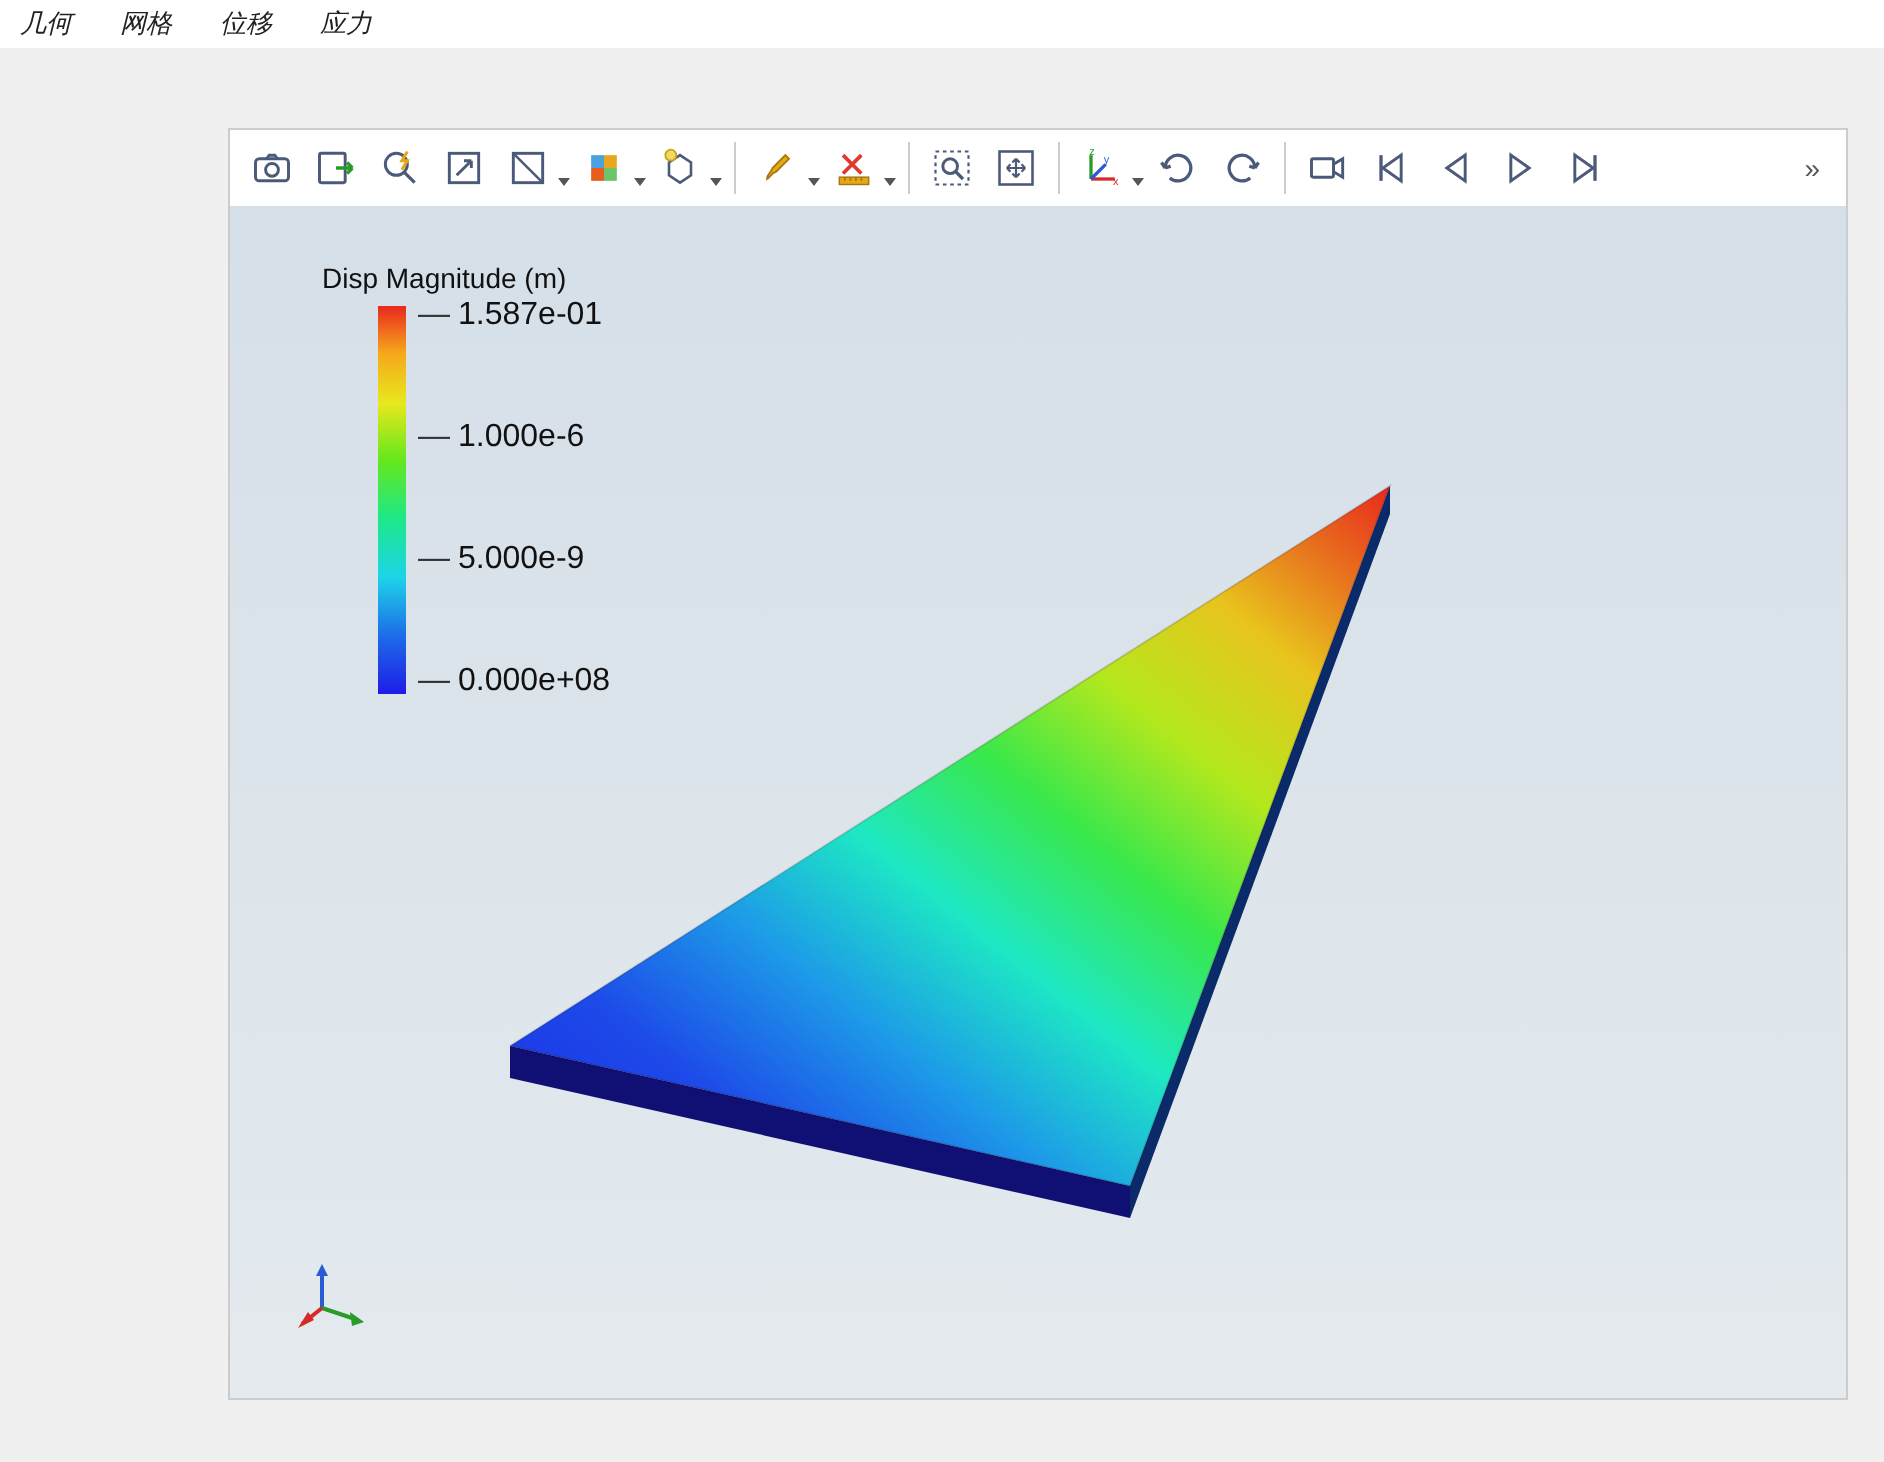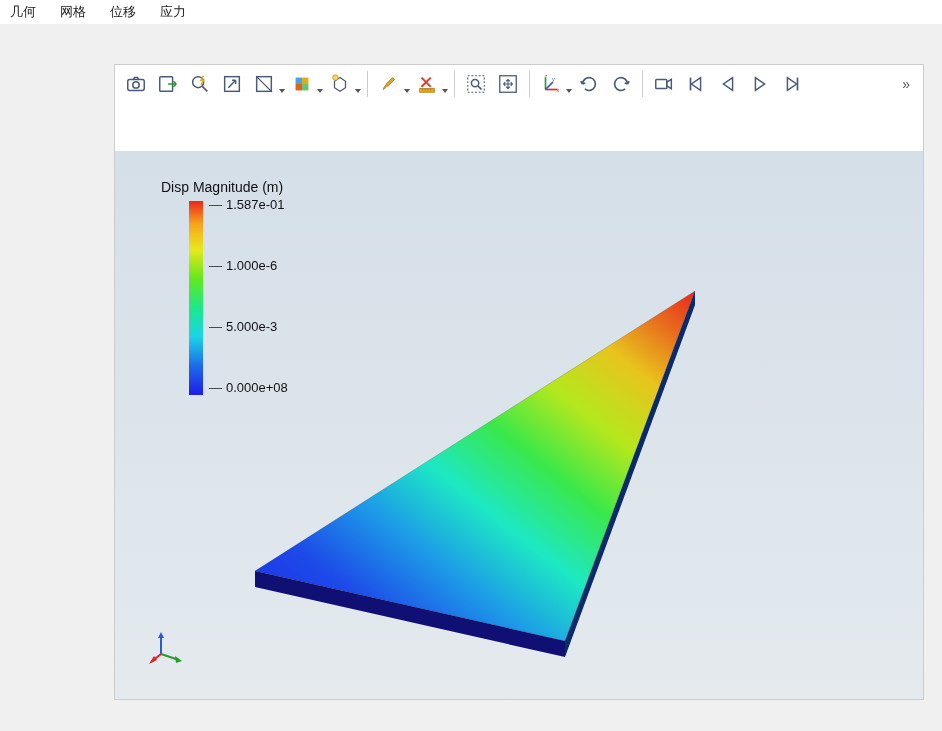--- a/index.html
+++ b/index.html
@@ -12,20 +12,21 @@
     height: 731px;
     overflow: hidden;
   }
   .menubar {
     background: #fff;
     height: 24px;
     display: flex;
     align-items: center;
     padding: 0 10px;
     gap: 24px;
+    font-style: italic;
   }
   .menu-item {
     cursor: pointer;
     color: #222;
     font-size: 13px;
   }
   .content {
     padding: 40px 18px 18px 114px;
   }
   .panel {
@@ -74,21 +75,20 @@
     color:#555;
     padding-right:6px;
     cursor:pointer;
     letter-spacing:1px;
   }
   .viewport {
     flex:1;
     position:relative;
     background: linear-gradient(to bottom, #d5dfe8 0%, #e4eaee 100%);
     overflow:hidden;
-    margin-top:48px;
   }
   .legend-title {
     position:absolute;
     top:28px; left:46px;
     font-size:14px;
     color:#111;
   }
   .legend {
     position:absolute;
     top:50px; left:74px;
@@ -105,21 +105,21 @@
       #63e81d 40%,
       #1de88a 55%,
       #1dd3e8 70%,
       #1d6ce8 85%,
       #1d1de8 100%);
   }
   .legend-ticks {
     position:relative;
     margin-left:6px;
     width:80px;
-    font-size:13px;
+    font-size:16px;
     color:#111;
   }
   .tick { position:absolute; left:0; white-space:nowrap; }
   .tick::before {
     content:"—";
     margin-right:4px;
     color:#333;
   }
   .triad {
     position:absolute;
@@ -302,21 +302,21 @@
       <span class="overflow">»</span>
     </div>
 
     <div class="viewport">
       <div class="legend-title">Disp Magnitude (m)</div>
       <div class="legend">
         <div class="legend-bar"></div>
         <div class="legend-ticks">
           <div class="tick" style="top:-4px">1.587e-01</div>
           <div class="tick" style="top:57px">1.000e-6</div>
-          <div class="tick" style="top:118px">5.000e-3</div>
+          <div class="tick" style="top:118px">5.000e-9</div>
           <div class="tick" style="top:179px">0.000e+08</div>
         </div>
       </div>
 
       <svg width="560" height="430" style="position:absolute; left:110px; top:90px;" viewBox="0 0 560 430">
         <defs>
           <linearGradient id="fieldGrad" x1="0%" y1="100%" x2="100%" y2="0%">
             <stop offset="0%" stop-color="#1d2ae8"></stop>
             <stop offset="18%" stop-color="#1d4ae8"></stop>
             <stop offset="32%" stop-color="#1d9ae8"></stop>

